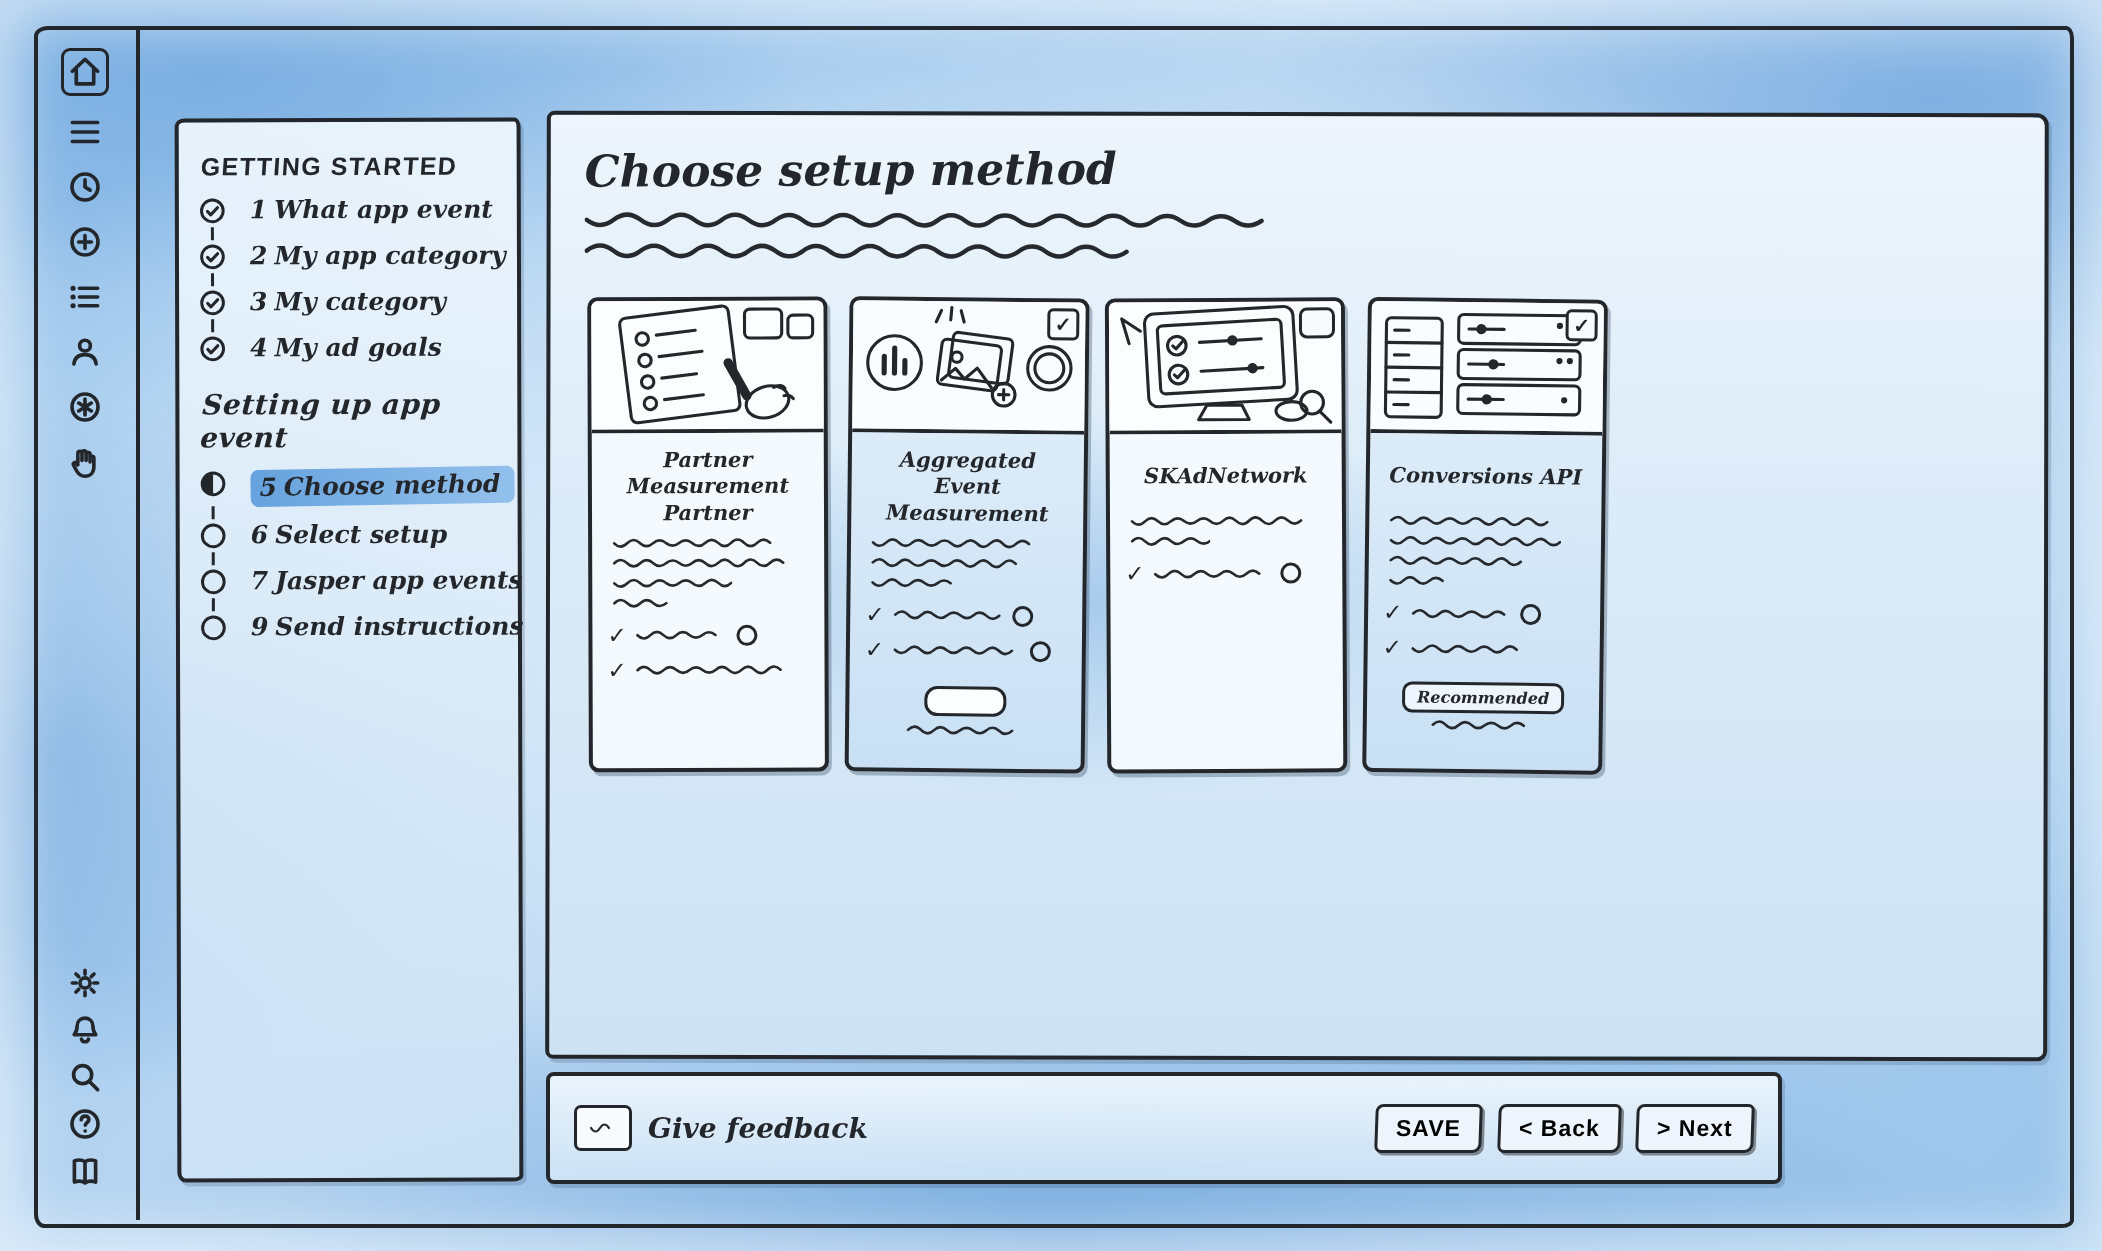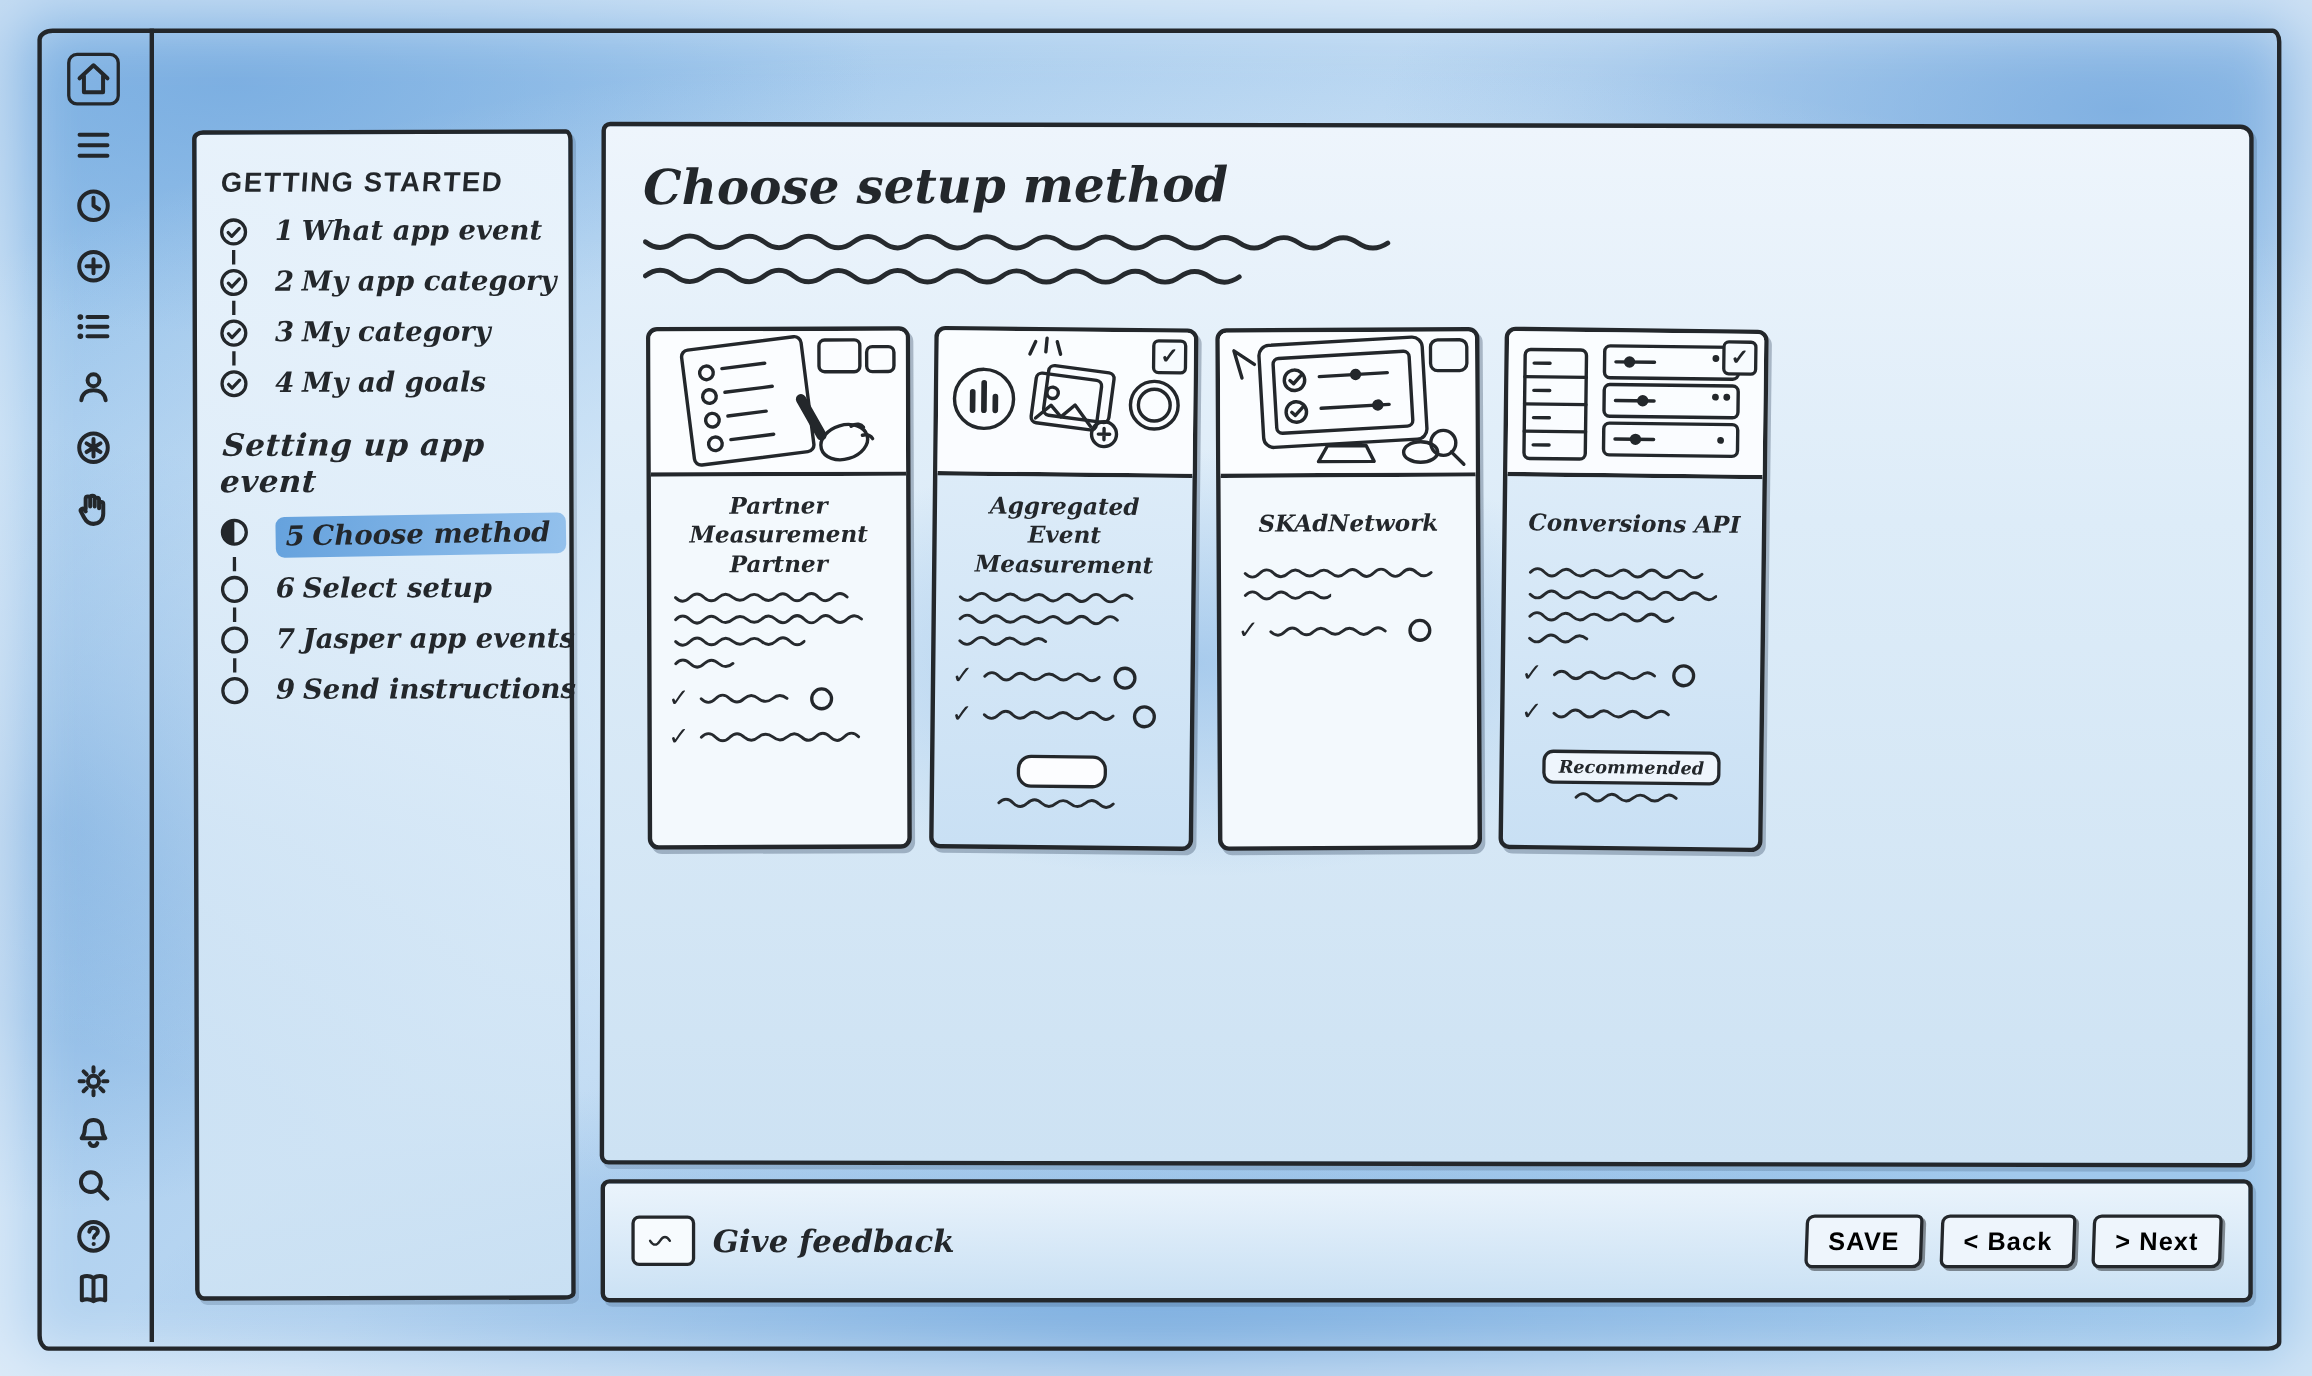--- a/index.html
+++ b/index.html
@@ -93,21 +93,21 @@
   .radio{width:15px;height:15px;border:3px solid #23272b;border-radius:50%;flex:0 0 15px;}
   .pill-btn{margin-top:18px;width:76px;height:24px;border:3.5px solid #23272b;border-radius:13px;
     background:#fcfdff;cursor:pointer;}
   .pill-caption{margin-top:9px;}
   .badge{margin-top:16px;border:3.5px solid #23272b;border-radius:10px;padding:3px 12px;
     font-family:"DejaVu Serif",serif;font-style:italic;font-weight:700;font-size:16px;
     background:#eef5fc;}
   .badge-caption{margin-top:7px;}
   .squig{display:inline-block;vertical-align:middle;line-height:0;}
   
-  .footerbar{position:absolute;left:546px;top:1072px;width:1502px;height:112px;box-sizing:border-box;
+  .footerbar{position:absolute;left:546px;top:1072px;width:1236px;height:112px;box-sizing:border-box;
     border:4.5px solid #23272b;border-radius:8px;display:flex;align-items:center;
     justify-content:space-between;padding:0 24px;
     background:linear-gradient(180deg,rgba(240,247,253,0.92),rgba(210,230,246,0.88));
     box-shadow:3px 4px 0 rgba(30,50,75,0.18);}
   .feedback{display:flex;align-items:center;gap:16px;cursor:pointer;}
   .feedback-box{width:52px;height:40px;border:3.5px solid #23272b;border-radius:7px;
     display:flex;align-items:center;justify-content:center;background:#f7fbfe;}
   .feedback-label{font-size:28px;}
   .btns{display:flex;gap:16px;}
   .btn{border:3.5px solid #23272b;border-radius:8px 6px 9px 7px;padding:8px 18px;font-weight:700;

